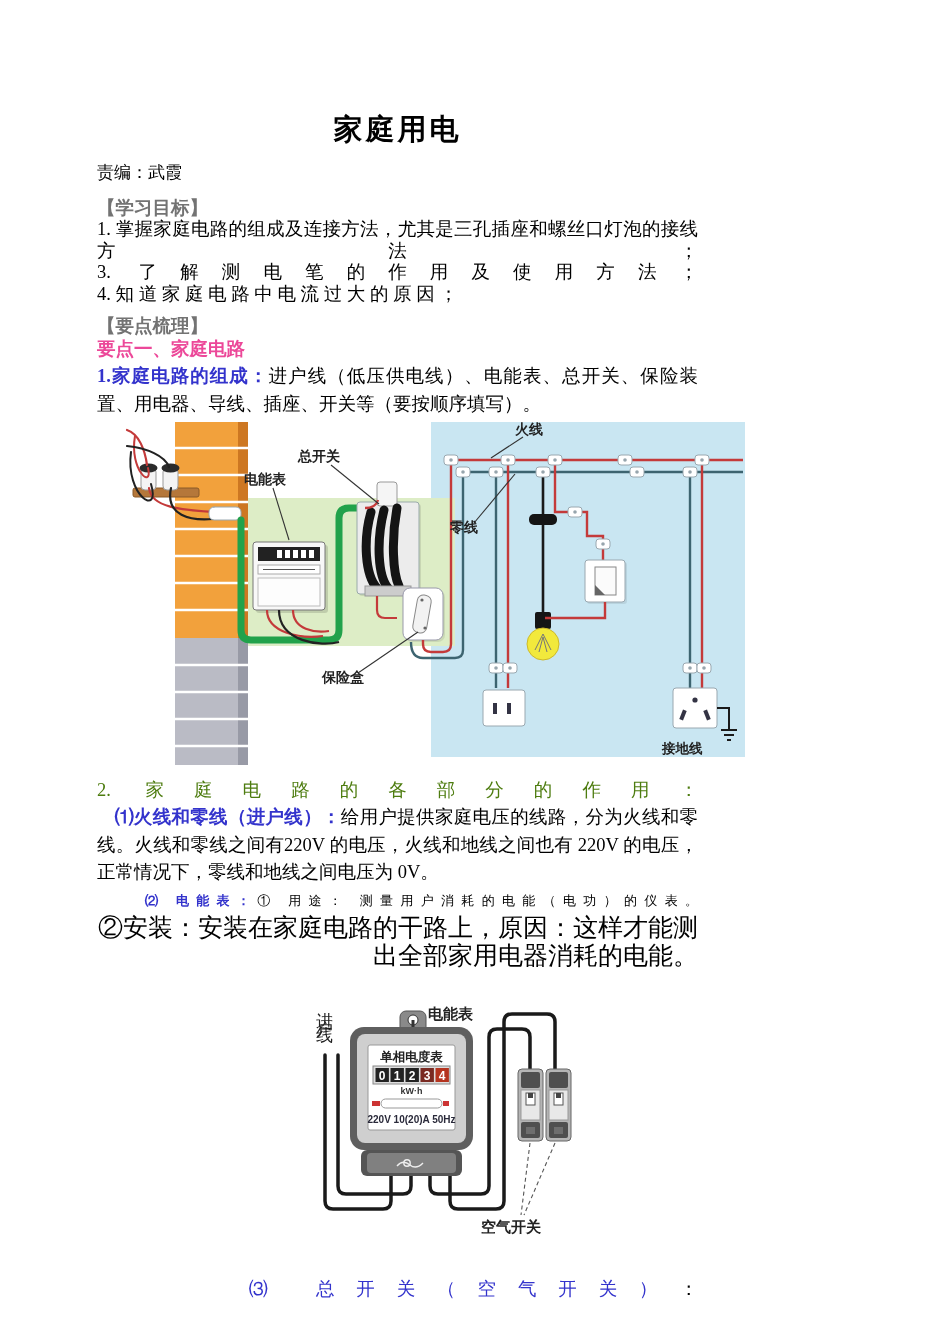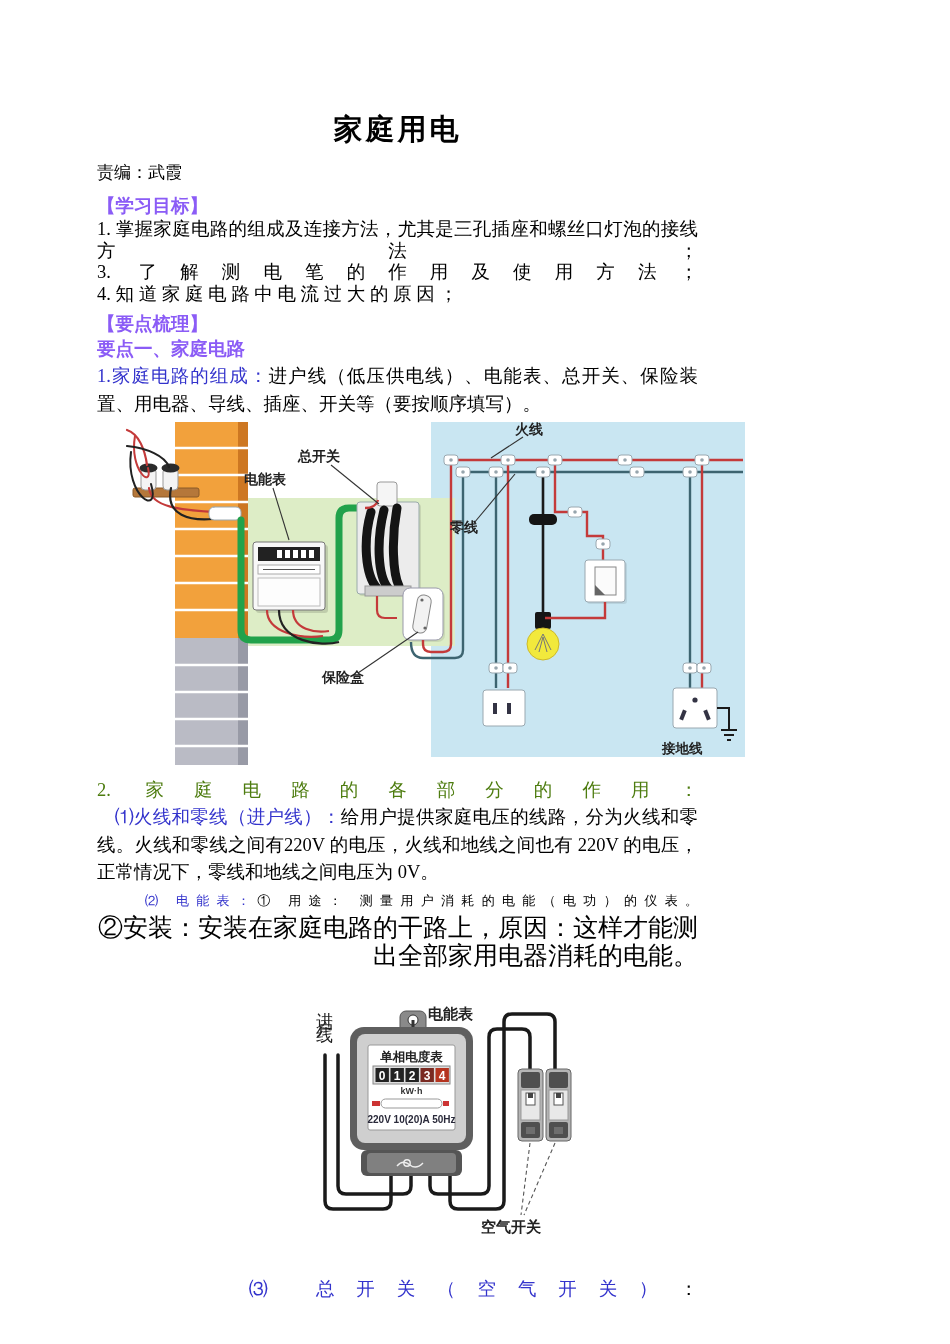--- a/index.html
+++ b/index.html
@@ -1,29 +1,29 @@
 <!DOCTYPE html>
 <html><head>
 <meta charset="utf-8">
 <style>
   html,body{margin:0;padding:0;background:#fff;}
   body{width:950px;height:1344px;font-family:"Liberation Serif","DejaVu Serif",serif;color:#000;}
   .doc{width:788px;height:1344px;box-sizing:border-box;padding:0 90px 0 97px;overflow:hidden;}
   .title{margin-top:110px;text-align:center;font-family:"Liberation Sans","DejaVu Sans",sans-serif;
          font-weight:bold;font-size:29px;letter-spacing:3px;}
   .byline{margin-top:11px;font-size:17px;}
-  .ghead{margin-top:13px;color:#8b5cf6;font-family:Liberation Mono, monospace;
+  .ghead{margin-top:13px;color:#737373;font-family:Liberation Sans, sans-serif;
          font-weight:bold;font-size:18.5px;line-height:22px;}
   .obj{font-size:18.5px;line-height:21.6px;}
   .spread{text-align:justify;text-align-last:justify;}
-  .orange{color:#8b5cf6;font-family:"Liberation Sans","DejaVu Sans",sans-serif;
+  .orange{color:#ec4899;font-family:"Liberation Sans","DejaVu Sans",sans-serif;
           font-weight:bold;font-size:18.5px;line-height:23px;}
   .para{font-size:18.5px;line-height:28px;text-align:justify;}
   .blue{color:#3333cc;}
-  .bold{font-weight:normal;}
+  .bold{font-weight:bold;}
   .h2line{font-size:18.5px;line-height:27px;color:#4d7c0f;margin-top:8px;}
   .sub1{font-size:18.5px;line-height:27.5px;text-align:justify;text-indent:18px;}
   .sub2{font-size:13px;line-height:27.5px;padding-left:48px;}
   .sub2b{font-size:25px;line-height:27.5px;text-align:right;}
   .sub3{font-size:18.5px;line-height:27px;padding-left:152px;margin-top:8px;}
   .fig1{margin:2px 0 0 28px;}
   .fig2{position:relative;width:390px;margin:20px 0 0 200px;}
   .vlabel{position:absolute;left:16px;top:10px;writing-mode:vertical-rl;letter-spacing:7px;
           font-size:17px;color:#222;}
   svg text{font-family:"Liberation Sans","DejaVu Sans",sans-serif;}

